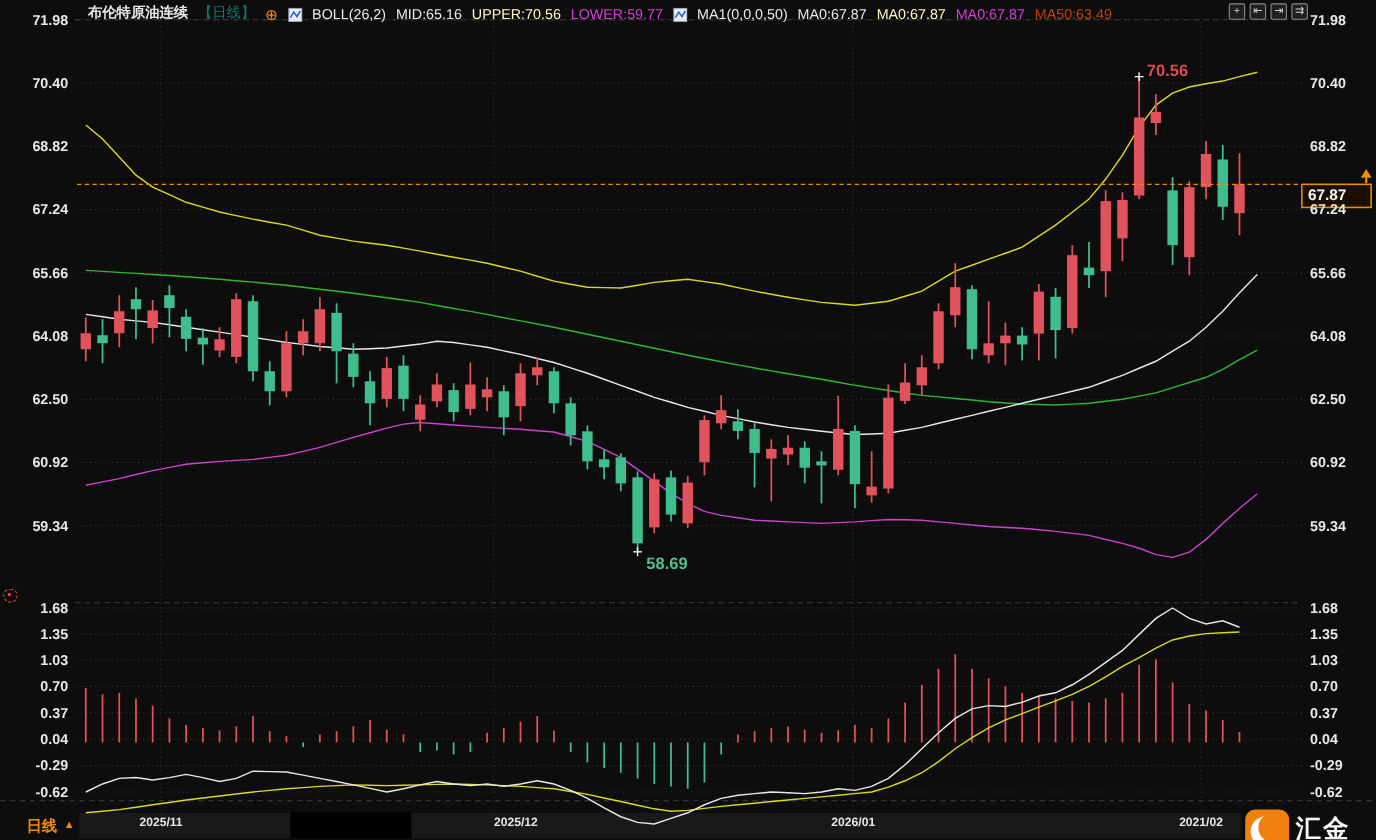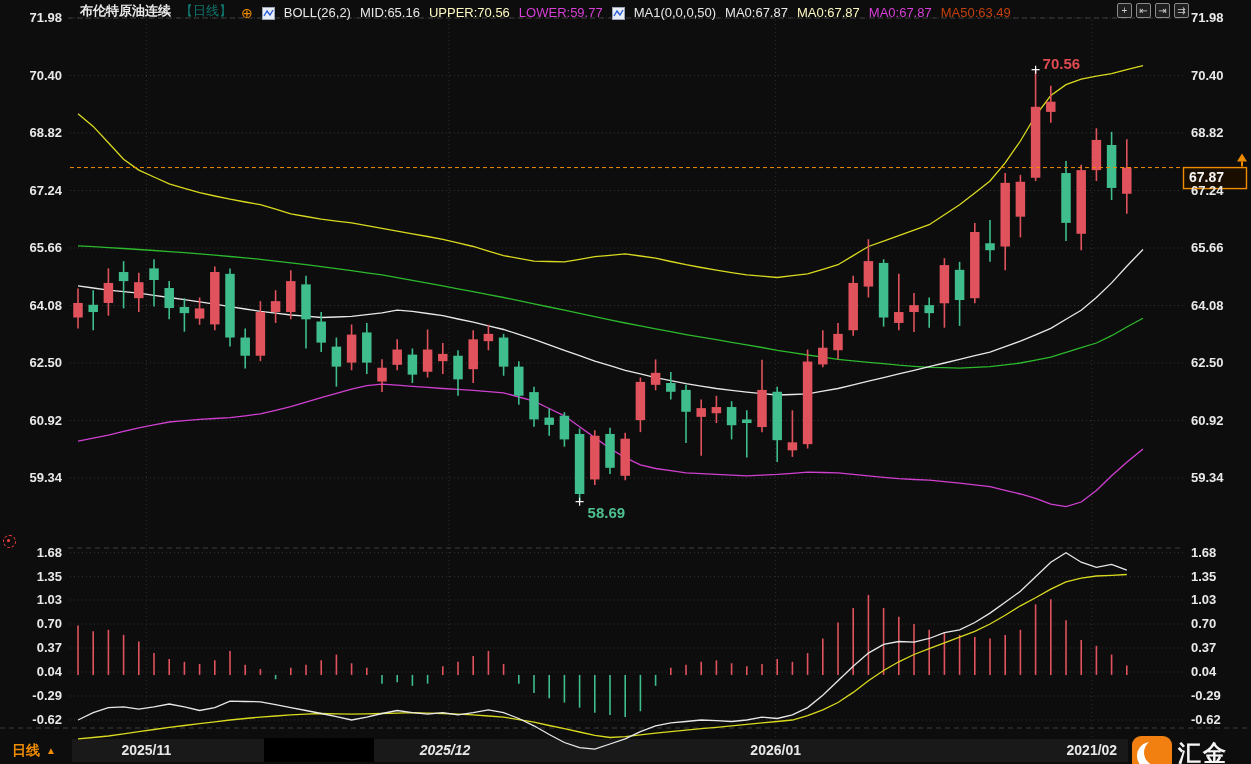--- a/index.html
+++ b/index.html
@@ -16,23 +16,23 @@
   .plus-ico{color:#f08c00;font-size:14px;line-height:13px;}
   .ind-ico{display:inline-block;width:13px;height:13px;}
   .toolbar{position:absolute;left:1117px;top:3px;display:flex;gap:4px;z-index:10;}
   .tb-icon{width:15px;height:15px;border:1px solid #8a8a8a;background:#1f1f1f;border-radius:2px;
        color:#d0d0d0;font-size:10px;line-height:14px;text-align:center;box-sizing:border-box;}
   .sun{position:absolute;left:3px;top:535px;width:11px;height:11px;border:1px dashed #ff4040;
        border-radius:50%;z-index:10;}
   .sun::after{content:"";position:absolute;left:3px;top:3px;width:3px;height:3px;background:#ff4040;border-radius:50%;}
   .footer{position:absolute;left:0;top:739px;width:1251px;height:23px;z-index:1;}
   .date-strip{position:absolute;left:72px;top:0;width:1056px;height:23px;background:#191919;}
-  .date-label{position:absolute;top:3px;transform:translateX(-50%);font-weight:700;font-size:14px;color:#e8e8e8;}
+  .date-label{position:absolute;top:3px;transform:translateX(-50%);font-weight:700;font-size:11px;color:#e8e8e8;}
   .period{position:absolute;left:0;top:0;width:72px;height:23px;display:flex;align-items:center;
-       padding-left:12px;box-sizing:content-box;color:#f08c00;font-weight:700;font-size:14px;gap:6px;}
+       padding-left:24px;box-sizing:content-box;color:#f08c00;font-weight:700;font-size:14px;gap:6px;}
   .period .tri{font-size:10px;}
   .redact{position:absolute;left:264px;top:738px;width:110px;height:24px;background:#000;z-index:30;}
   .logo{position:absolute;left:1130px;top:710px;width:120px;height:52px;z-index:20;margin-top:24px;}
   .logo-badge{position:absolute;left:2px;top:2px;width:40px;height:40px;background:#f28011;border-radius:9px;}
   .logo-badge::before{content:"";position:absolute;left:5px;top:6px;width:28px;height:28px;background:#fff;border-radius:50%;}
   .logo-badge::after{content:"";position:absolute;left:12px;top:3px;width:27px;height:27px;background:#f28011;border-radius:50%;}
   .logo-name{position:absolute;left:48px;top:4px;font-size:23px;font-weight:700;color:#f5f5f5;letter-spacing:2px;}
   .logo-url{position:absolute;left:49px;top:33px;font-size:9px;color:#8d8d8d;letter-spacing:0.5px;}
 </style>
 </head>
@@ -377,21 +377,21 @@
       <div class="tb-icon">⇥</div>
       <div class="tb-icon">⇉</div>
     </div>
 
   <span class="sun"></span>
 
 
   <div class="footer">
     <div class="date-strip" id="date-strip">
         <div class="date-label" style="left: 74.4px;">2025/11</div>
-        <div class="date-label" style="left: 373px; font-style: italic;">2025/12</div>
+        <div class="date-label" style="left: 397px;">2025/12</div>
         <div class="date-label" style="left: 703.68px;">2026/01</div>
         <div class="date-label" style="left: 1019.84px;">2021/02</div>
       </div>
     <div class="period">
       <span>日线</span>
       <span class="tri">▲</span>
     </div>
   </div>
 
   <div class="redact"></div>

